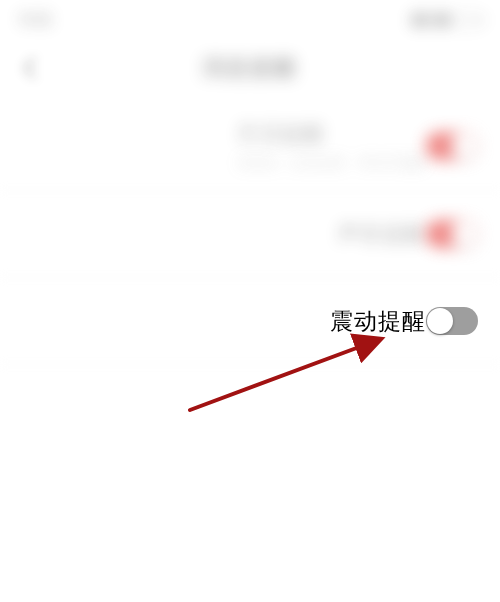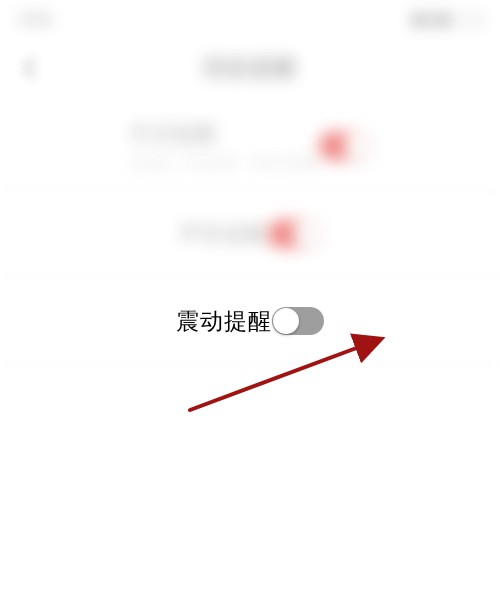--- a/index.html
+++ b/index.html
@@ -73,21 +73,21 @@
     opacity:0.35;
     font-weight:600;
   }
 
   .rows{
     padding-top:6px;
   }
   .row{
     display:flex;
     align-items:center;
-    justify-content:center;
+    justify-content:flex-end;
     padding:18px 22px;
     min-height:50px;
     position:relative;
   }
   .row .texts{
     display:flex;
     flex-direction:column;
     gap:6px;
   }
   .row .title{

